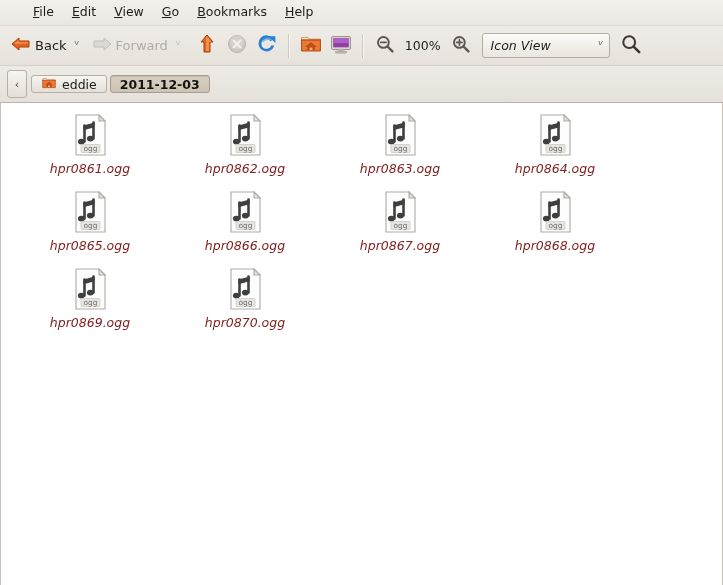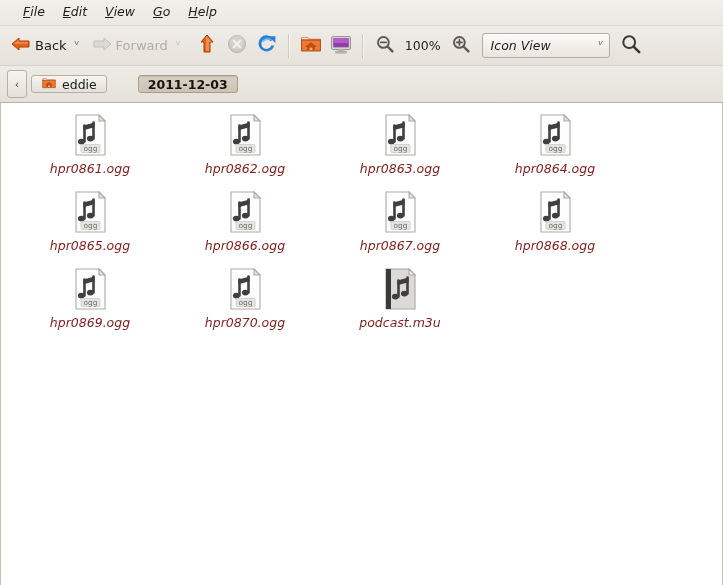--- a/index.html
+++ b/index.html
@@ -24,23 +24,22 @@
     background: #ece9e4;
   }
 
   
   .menubar {
     height: 26px;
     background: linear-gradient(to bottom, #f3f0eb 0%, #ebe7e1 100%);
     border-bottom: 1px solid #dedad3;
     display: flex;
     align-items: center;
-    padding-left: 14px;
-    box-sizing: border-box;
-    font-style: italic;
+    padding-left: 24px;
+    box-sizing: border-box;
   }
   .menu-item {
     padding: 3px 9px 4px 9px;
     font-size: 12.5px;
     color: #1d1d1d;
     cursor: default;
     line-height: 14px;
     border-radius: 2px;
   }
   .menu-item u {
@@ -163,21 +162,20 @@
     cursor: default;
     margin-right: 3px;
     box-sizing: border-box;
   }
   .path-btn.current {
     background: linear-gradient(to bottom, #d8cfc2 0%, #cdc3b4 100%);
     border-color: #a79d8e;
     font-weight: bold;
     color: #14120f;
     box-shadow: 0 1px 1px rgba(0,0,0,0.10) inset;
-    margin-left: 28px;
   }
 
   
   .content {
     flex: 1;
     background: #ffffff;
     border-left: 1px solid #c8c2b8;
     border-right: 1px solid #c8c2b8;
     position: relative;
     overflow: hidden;
@@ -229,20 +227,21 @@
 </head>
 <body>
 
 <div id="app">
 
   <div class="menubar">
     <div class="menu-item"><u>F</u><span>ile</span></div>
     <div class="menu-item"><u>E</u><span>dit</span></div>
     <div class="menu-item"><u>V</u><span>iew</span></div>
     <div class="menu-item"><u>G</u><span>o</span></div>
+    <div class="menu-item"><u>B</u><span>ookmarks</span></div>
     <div class="menu-item"><u>H</u><span>elp</span></div>
   </div>
 
   <div class="toolbar">
 
     <div class="tb-btn">
       <span>
         <svg width="22" height="22" viewBox="0 0 22 22">
           <path d="M2 11 L9 5 L9 8 L19 8 L19 14 L9 14 L9 17 Z" fill="#e8621a" stroke="#a63c06" stroke-width="1" stroke-linejoin="round"></path>
           <path d="M3.6 11 L9 6.6 L9 8.9 L18 8.9 L18 10.2 L4 10.2 Z" fill="#f59councils" opacity="0"></path>
@@ -513,30 +512,17 @@
             <path d="M27.5 11.5 L27.5 27.5" stroke="#3f3f3f" stroke-width="2.6" stroke-linecap="round"></path>
             <path d="M18.5 14.5 L18.5 30.5" stroke="#3f3f3f" stroke-width="2.6" stroke-linecap="round"></path>
             <path d="M17.4 14.6 L28.6 11.6 L28.6 16.2 L17.4 19.2 Z" fill="#3f3f3f"></path>
             <ellipse cx="15.4" cy="30.6" rx="3.5" ry="2.9" fill="#3f3f3f"></ellipse>
             <ellipse cx="24.4" cy="27.6" rx="3.5" ry="2.9" fill="#3f3f3f"></ellipse>
             <rect x="15" y="33.5" width="19" height="8" rx="1" fill="#e6e5e2" stroke="#cdcac5" stroke-width="0.8"></rect>
             <text x="24.5" y="39.8" font-family="DejaVu Sans, sans-serif" font-size="7.4" fill="#6e6b66" text-anchor="middle">ogg</text>
           </svg>
           <div class="file-label">hpr0870.ogg</div>
         </div>
-        <div class="file-item">
-          <svg class="file-icon" viewBox="0 0 48 48">
-            <path d="M10 4 H33 L39 10 V44 H10 Z" fill="#dcdad6" stroke="#a9a6a1" stroke-width="1.1"></path>
-            <path d="M33 4 L39 10 H33 Z" fill="#f2f1ef" stroke="#a9a6a1" stroke-width="1.1"></path>
-            <rect x="10" y="4" width="5" height="40" fill="#3a3a3a"></rect>
-            <path d="M31.5 12.5 L31.5 28.5" stroke="#3f3f3f" stroke-width="2.6" stroke-linecap="round"></path>
-            <path d="M22.5 15.5 L22.5 31.5" stroke="#3f3f3f" stroke-width="2.6" stroke-linecap="round"></path>
-            <path d="M21.4 15.6 L32.6 12.6 L32.6 17.2 L21.4 20.2 Z" fill="#3f3f3f"></path>
-            <ellipse cx="19.4" cy="31.6" rx="3.5" ry="2.9" fill="#3f3f3f"></ellipse>
-            <ellipse cx="28.4" cy="28.6" rx="3.5" ry="2.9" fill="#3f3f3f"></ellipse>
-          </svg>
-          <div class="file-label">podcast.m3u</div>
-        </div>
       </div>
   </div>
 
 
 </div>
 
 </body></html>

